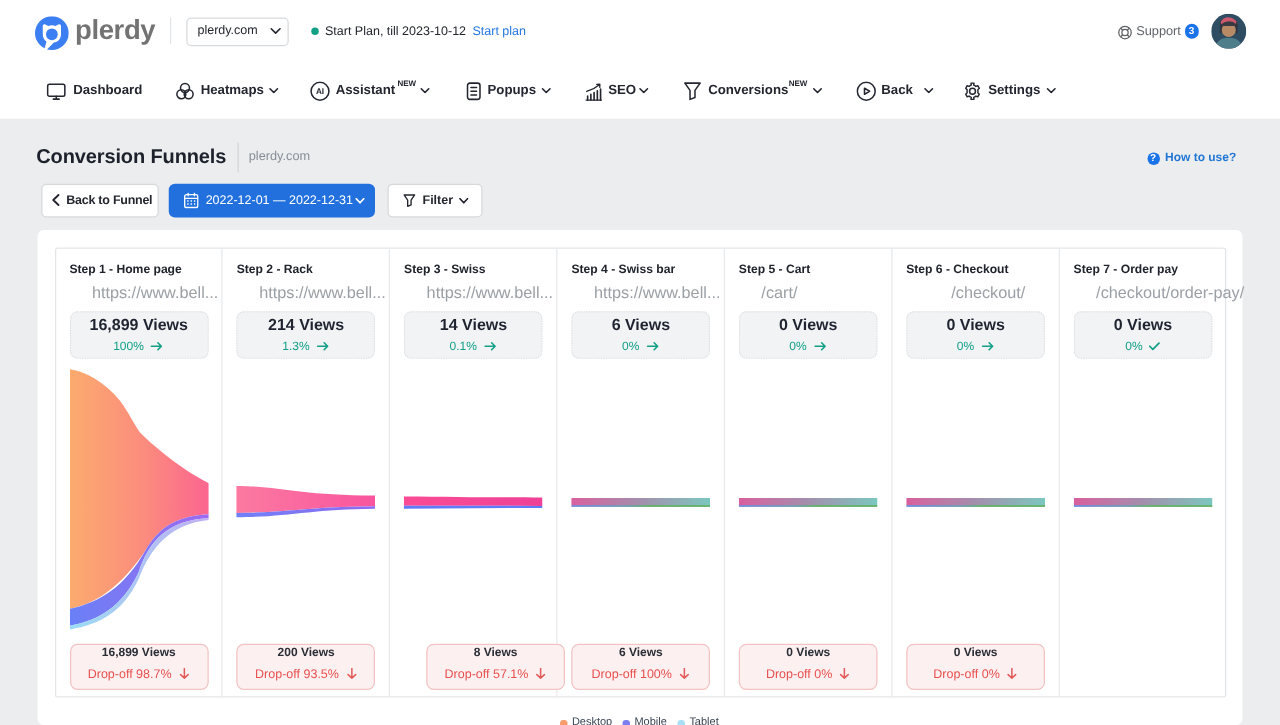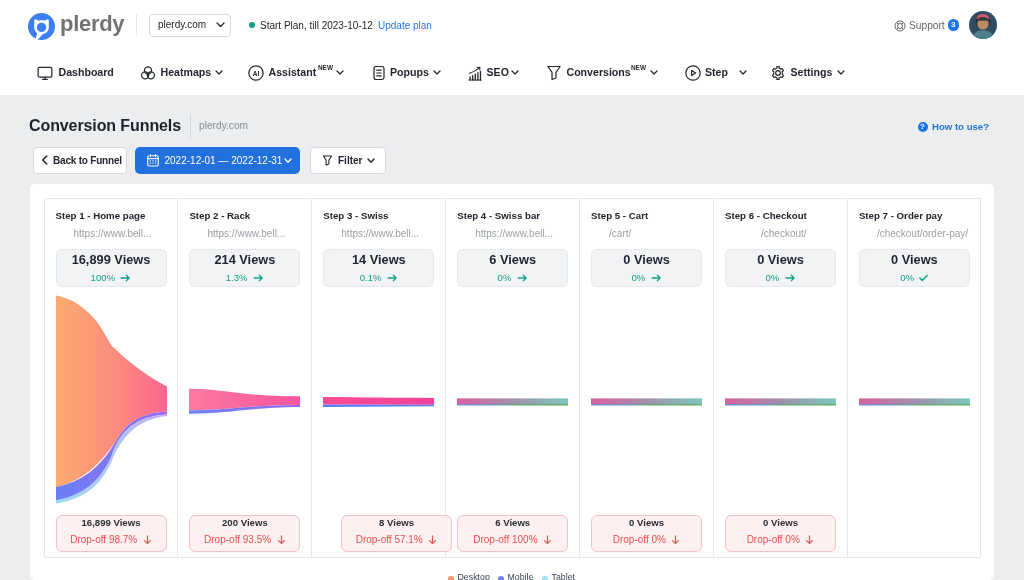--- a/index.html
+++ b/index.html
@@ -5,21 +5,21 @@
 html,body{width:1024px;height:580px;overflow:hidden;}
 body{font-family:"Liberation Sans",sans-serif;background:#ebedef;position:relative;}
 .abs{position:absolute;}
 .hdr{left:0;top:0;width:1024px;height:48px;background:#fff;}
 .nav{left:0;top:48px;width:1024px;height:48px;background:#fff;border-bottom:1px solid #e9ebed;}
 .navtxt{top:66px;font-size:10.6px;font-weight:700;color:#23262f;line-height:13px;white-space:nowrap;}
 .card{left:30px;top:184px;width:964px;height:396px;background:#fff;border-radius:5px;}
 .cont{left:44px;top:198px;width:937px;height:360px;border:1px solid #e3e6e9;border-radius:2px;}
 .sep{top:199px;width:1px;height:358px;background:#e7e9ec;}
 .steptitle{font-size:9.7px;font-weight:700;color:#20242c;white-space:nowrap;line-height:12px;}
-.stepurl{font-size:10px;color:#9aa0a6;white-space:nowrap;line-height:12px;padding-left:18px;}
+.stepurl{font-size:13px;color:#9aa0a6;white-space:nowrap;line-height:12px;padding-left:18px;}
 .vbox{width:111px;height:38px;background:#f1f3f5;border:1px dotted #dadde1;border-radius:6px;text-align:center;padding-top:3px;}
 .vbox .v1{font-size:12.8px;font-weight:700;color:#1f2430;line-height:14px;}
 .vbox .v2{font-size:9.6px;color:#12a086;line-height:12px;margin-top:5px;}
 .dbox{width:111px;height:37px;background:#fdf0f0;border:1px solid #f3c2c2;border-radius:6px;text-align:center;padding-top:1.5px;}
 .dbox .d1{font-size:9.6px;font-weight:700;color:#2a2e36;line-height:12px;}
 .dbox .d2{font-size:10px;color:#e8504f;line-height:12px;margin-top:5px;}
 .leg{font-size:8.8px;color:#3b4654;line-height:11px;}
 </style></head>
 <body>
 <div class="abs hdr"></div>
@@ -30,21 +30,21 @@
 </svg>
 <div class="abs" style="left:60px;top:11px;font-size:22px;font-weight:700;color:#737373;letter-spacing:-0.3px;">plerdy</div>
 <div class="abs" style="left:136px;top:14px;width:1px;height:21px;background:#e3e6e9;"></div>
 <div class="abs" style="left:149px;top:13.5px;width:82px;height:23px;border:1px solid #d7dadd;border-radius:4px;background:#fff;"></div>
 <div class="abs" style="left:158px;top:14px;height:22px;line-height:22px;font-size:10px;color:#23262f;">plerdy.com</div>
 <svg class="abs" style="left:216px;top:22px;" width="9" height="6" viewBox="0 0 9 6">
     <path d="M1 1 L4.5 4.5 L8 1" fill="none" stroke="#23262f" stroke-width="1.3" stroke-linecap="round" stroke-linejoin="round"></path>
   </svg>
 <div class="abs" style="left:249px;top:22px;width:6px;height:6px;border-radius:50%;background:#12a086;"></div>
 <div class="abs" style="left:260px;top:15px;height:22px;line-height:22px;font-size:10px;color:#23262f;">Start Plan, till 2023-10-12</div>
-<div class="abs" style="left:378px;top:15px;height:22px;line-height:22px;font-size:10px;color:#2678e0;">Update plan</div>
+<div class="abs" style="left:378px;top:15px;height:22px;line-height:22px;font-size:10px;color:#2678e0;">Start plan</div>
 <svg class="abs" style="left:893.5px;top:19.5px;" width="12" height="12" viewBox="0 0 24 24" fill="none" stroke="#5f6368" stroke-width="2">
     <circle cx="12" cy="12" r="10"></circle>
     <circle cx="12" cy="12" r="5"></circle>
     <path d="M5.2 5.2l3.3 3.3M18.8 5.2l-3.3 3.3M5.2 18.8l3.3-3.3M18.8 18.8l-3.3-3.3"></path>
   </svg>
 <div class="abs" style="left:909px;top:14.5px;height:21px;line-height:21px;font-size:10.2px;color:#5f6368;">Support</div>
 <div class="abs" style="left:947.5px;top:19px;width:11.5px;height:11.5px;border-radius:50%;background:#1a73e8;color:#fff;font-size:8px;font-weight:700;text-align:center;line-height:11.5px;">3</div>
 <svg class="abs" style="left:969px;top:11px;" width="28" height="28" viewBox="0 0 28 28">
 <defs>
       <clipPath id="avc">
@@ -106,21 +106,21 @@
   </svg>
 <div class="abs navtxt" style="left:566.5px;">Conversions</div>
 <div class="abs" style="left:631px;top:64px;font-size:6.4px;font-weight:700;color:#23262f;">NEW</div>
 <svg class="abs" style="left:650px;top:70px;" width="8" height="5" viewBox="0 0 8 5" fill="none">
     <path d="M1 1 L4 4 L7 1" stroke="#23262f" stroke-width="1.3" stroke-linecap="round" stroke-linejoin="round"></path>
   </svg>
 <svg class="abs" style="left:684.5px;top:65px;" width="16" height="16" viewBox="0 0 17 17" fill="none" stroke="#23262f" stroke-width="1.3" stroke-linecap="round" stroke-linejoin="round">
     <circle cx="8.5" cy="8.5" r="7.6"></circle>
     <path d="M7 5.9 L11.3 8.5 L7 11.1 Z"></path>
   </svg>
-<div class="abs navtxt" style="left:705px;">Step</div>
+<div class="abs navtxt" style="left:705px;">Back</div>
 <svg class="abs" style="left:739px;top:70px;" width="8" height="5" viewBox="0 0 8 5" fill="none">
     <path d="M1 1 L4 4 L7 1" stroke="#23262f" stroke-width="1.3" stroke-linecap="round" stroke-linejoin="round"></path>
   </svg>
 <svg class="abs" style="left:770px;top:65px;" width="16" height="16" viewBox="0 0 17 17" fill="none" stroke="#23262f" stroke-width="1.3" stroke-linecap="round" stroke-linejoin="round">
     <circle cx="8.5" cy="8.5" r="2.5"></circle>
     <path d="M7.2 1.6 L7.5 3.3 C6.8 3.5 6.1 3.9 5.6 4.4 L4 3.8 L2.7 6 L4 7.2 C3.9 7.6 3.85 8 3.85 8.5 C3.85 9 3.9 9.4 4 9.8 L2.7 11 L4 13.2 L5.6 12.6 C6.1 13.1 6.8 13.5 7.5 13.7 L7.2 15.4 L9.8 15.4 L9.5 13.7 C10.2 13.5 10.9 13.1 11.4 12.6 L13 13.2 L14.3 11 L13 9.8 C13.1 9.4 13.15 9 13.15 8.5 C13.15 8 13.1 7.6 13 7.2 L14.3 6 L13 3.8 L11.4 4.4 C10.9 3.9 10.2 3.5 9.5 3.3 L9.8 1.6 Z" stroke-width="1.2" stroke-linejoin="round"></path>
   </svg>
 <div class="abs navtxt" style="left:790.5px;">Settings</div>
 <svg class="abs" style="left:836.5px;top:70px;" width="8" height="5" viewBox="0 0 8 5" fill="none">
     <path d="M1 1 L4 4 L7 1" stroke="#23262f" stroke-width="1.3" stroke-linecap="round" stroke-linejoin="round"></path>

